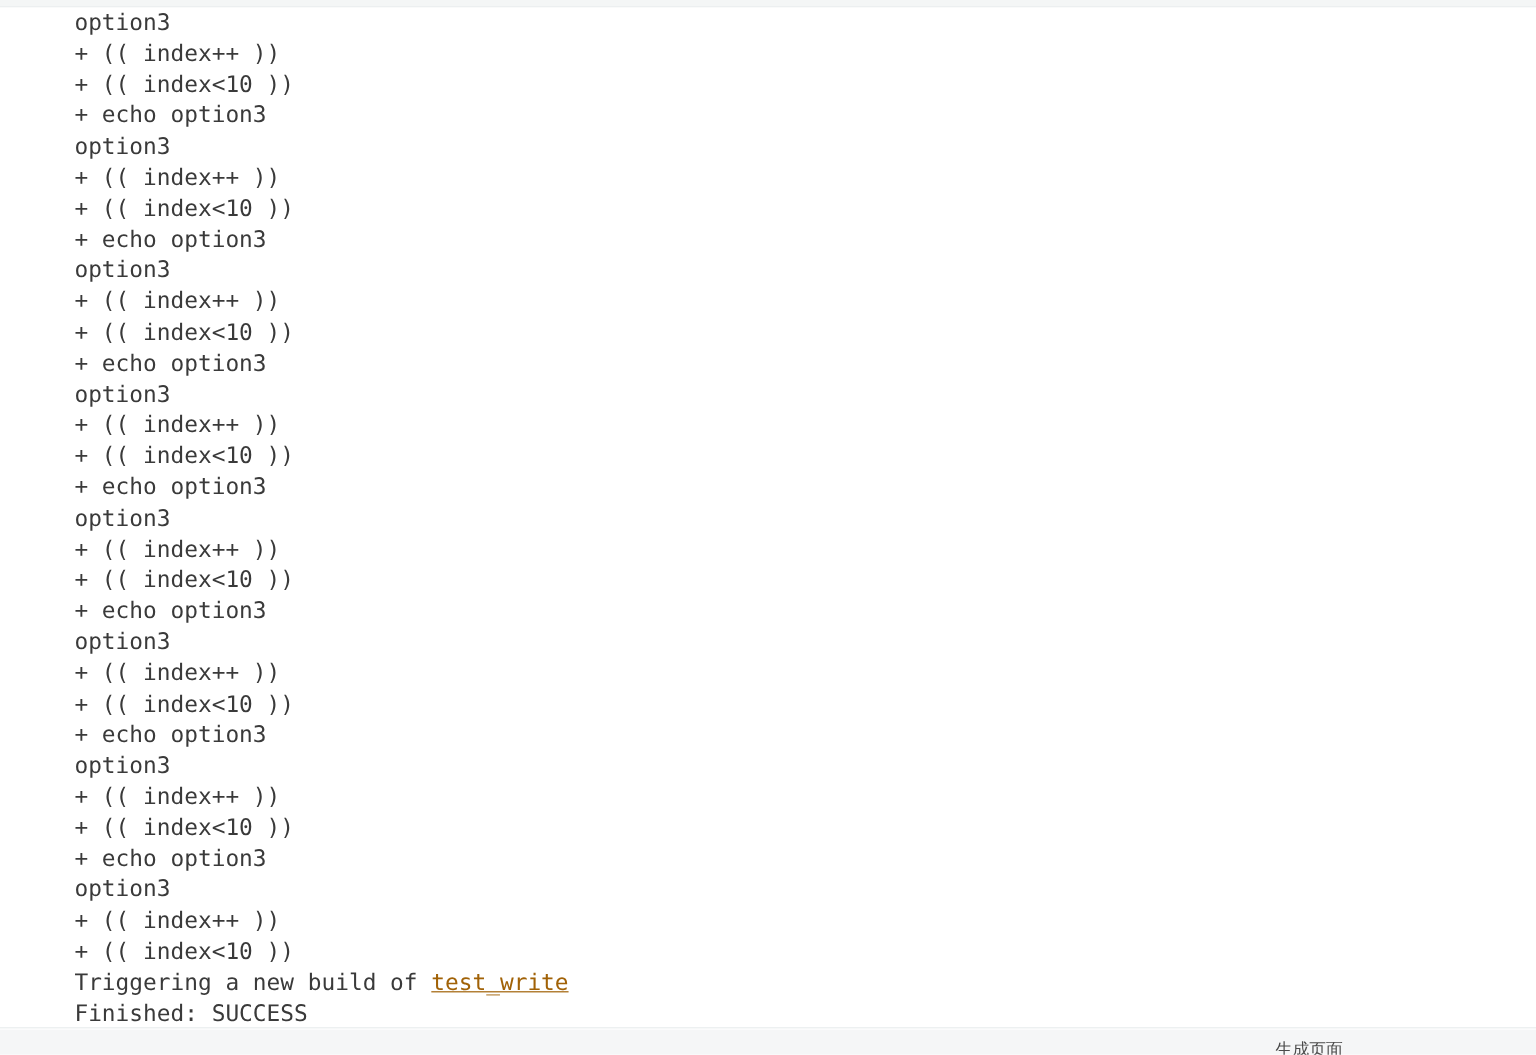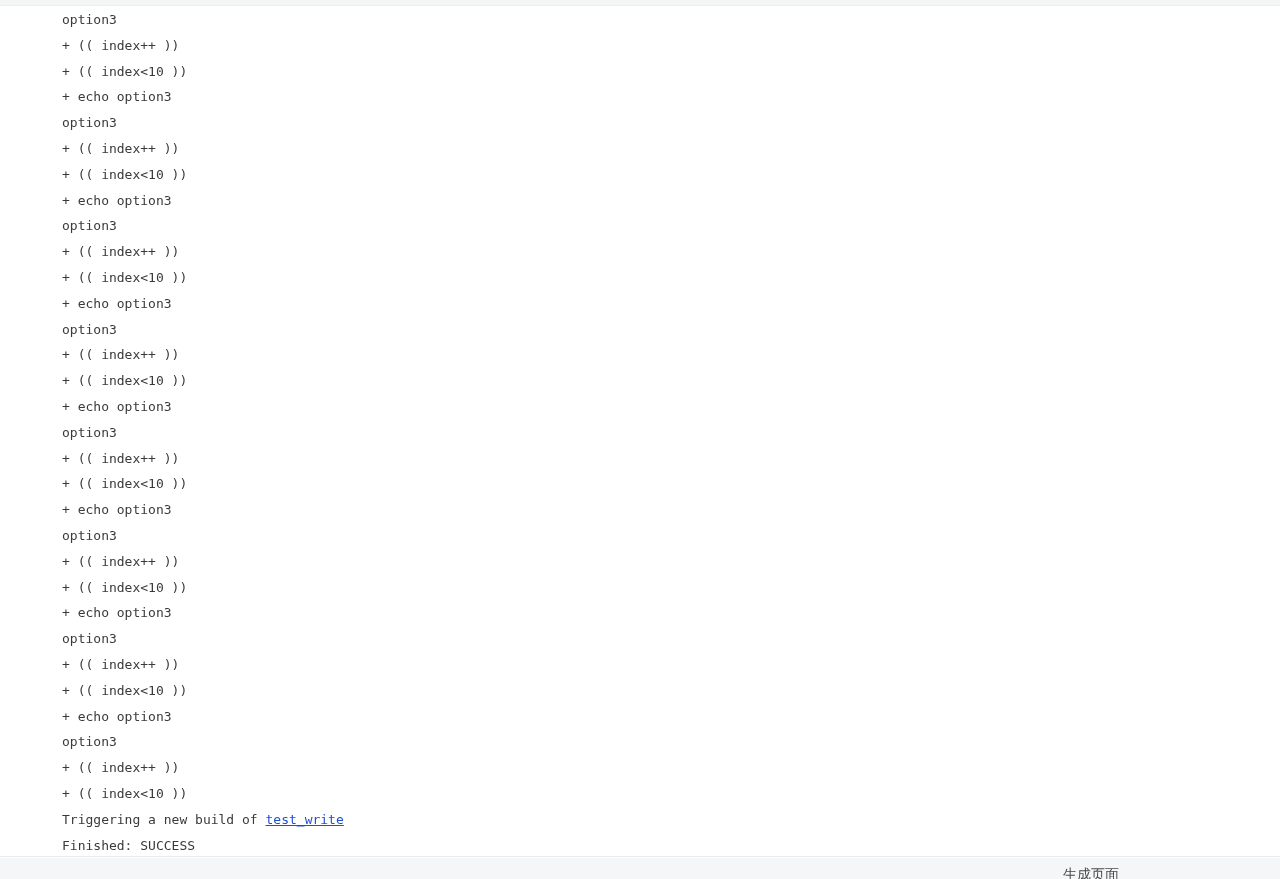--- a/index.html
+++ b/index.html
@@ -41,36 +41,36 @@
     overflow: hidden;
   }
 
   .console-output {
     margin: 0;
     padding: 0;
     position: absolute;
     left: 62px;
     top: 0px;
     font-family: "DejaVu Sans Mono", "Liberation Mono", monospace;
-    font-size: 13px;
+    font-size: 19px;
     line-height: 25.8px;
     color: #3a3a3a;
     white-space: pre;
     letter-spacing: 0px;
   }
 
   .console-line {
     display: block;
     height: 25.8px;
     white-space: pre;
   }
 
   .console-line a,
   .build-link {
-    color: #1d4ed8;
+    color: #a16207;
   }
 
   
   .footer-strip {
     position: absolute;
     top: 858px;
     left: 0;
     width: 1280px;
     height: 21px;
     background: #f5f6f7;

